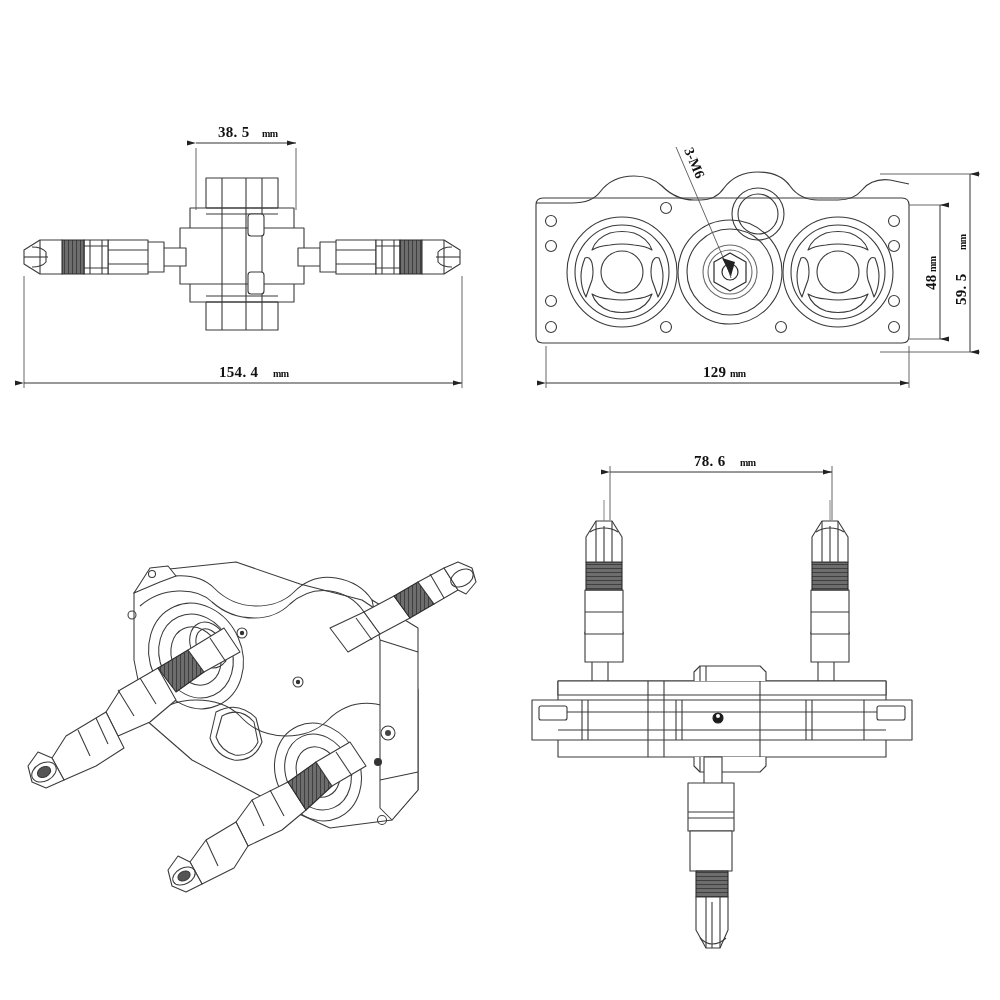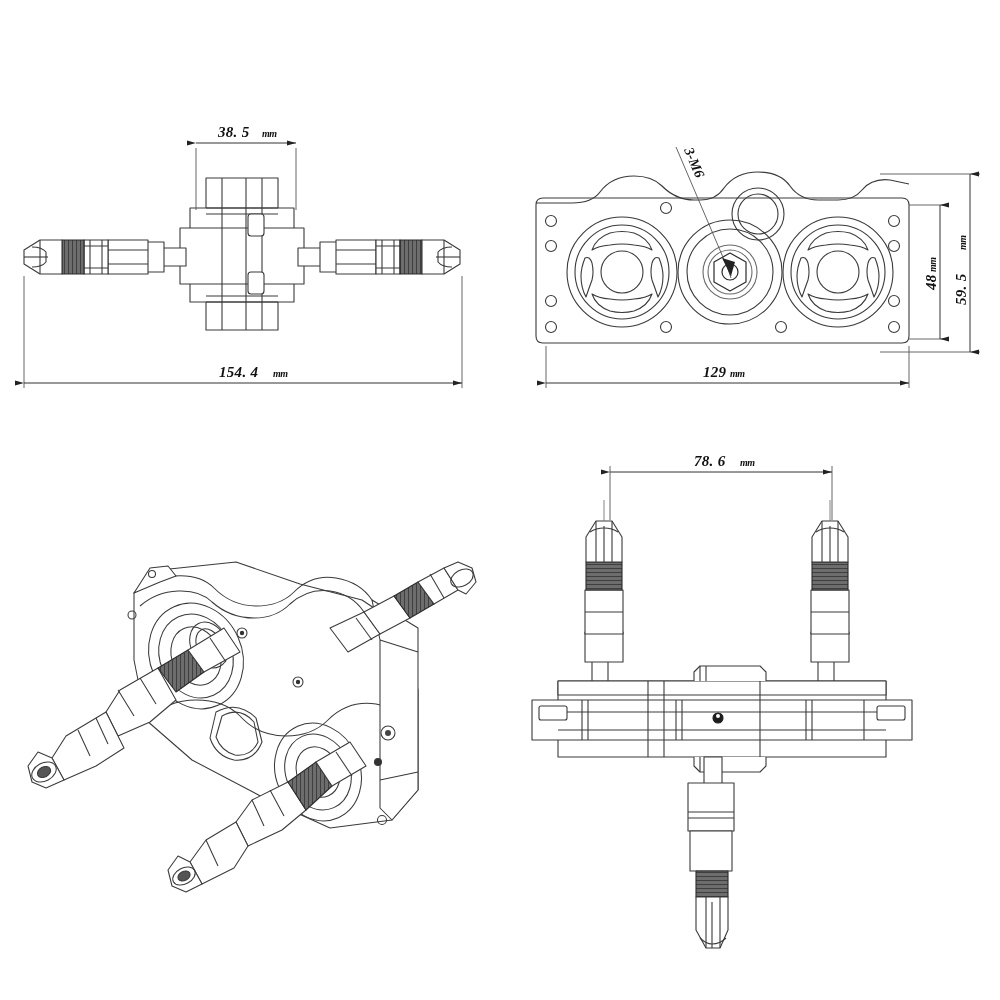--- a/index.html
+++ b/index.html
@@ -4,21 +4,21 @@
 <title>Technical Drawing</title>
 <style>
   html,body{margin:0;padding:0;background:#ffffff;}
   body{
     width:1000px;height:1000px;
     font-family:"Liberation Serif", serif;
     color:#1a1a1a;
     overflow:hidden;
     position:relative;
   }
-  #sheet{position:absolute;left:0;top:0;width:885px;height:1000px;background:#4d7c0f;font-style:italic;}
+  #sheet{position:absolute;left:0;top:0;width:885px;height:1000px;background:#4d7c0f;}
   svg{display:block;}
   .dimtext{
     font-family:"Liberation Serif", serif;
     font-weight:700;
     font-size:15px;
     fill:#111;
     letter-spacing:0.3px;
   }
   .dimunit{
     font-family:"Liberation Serif", serif;

